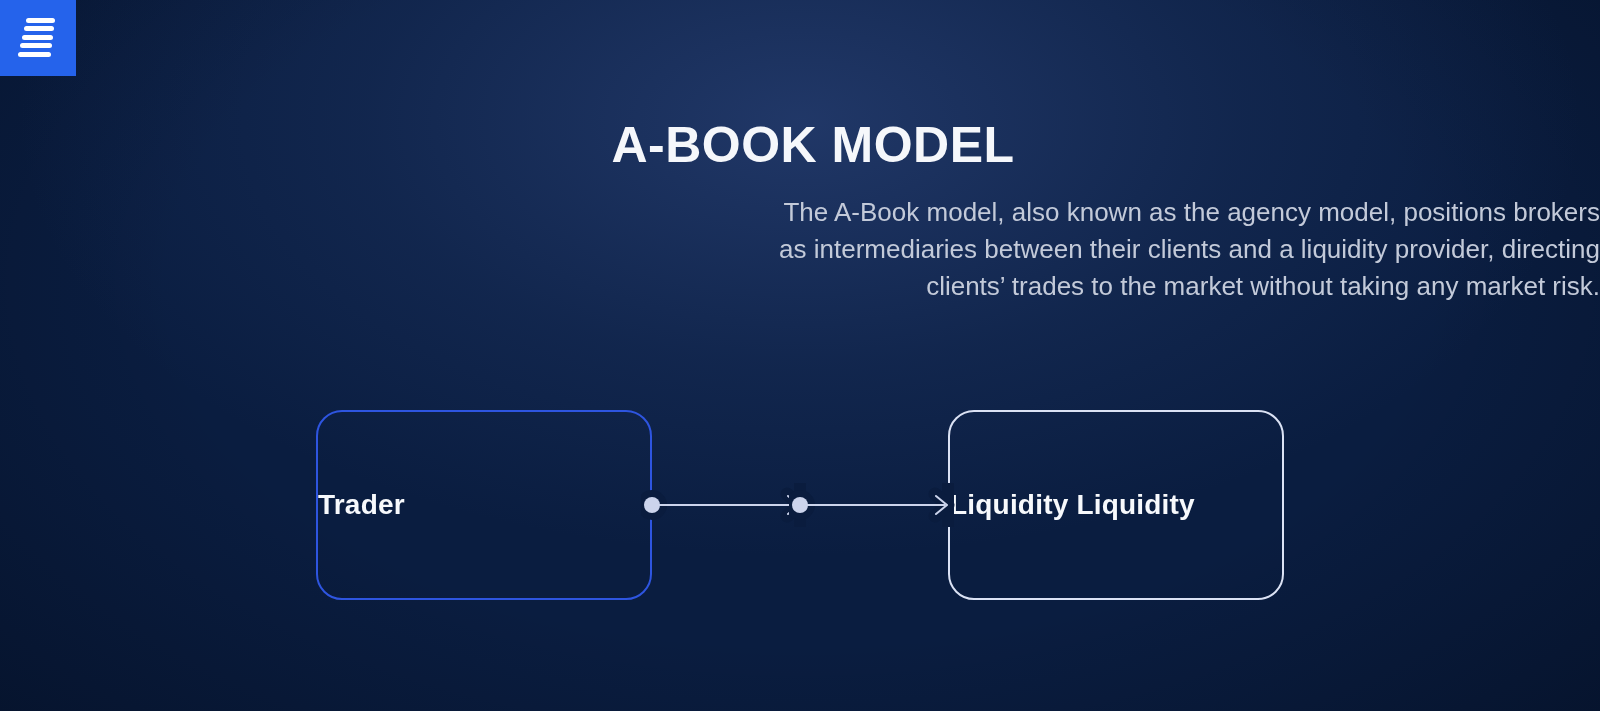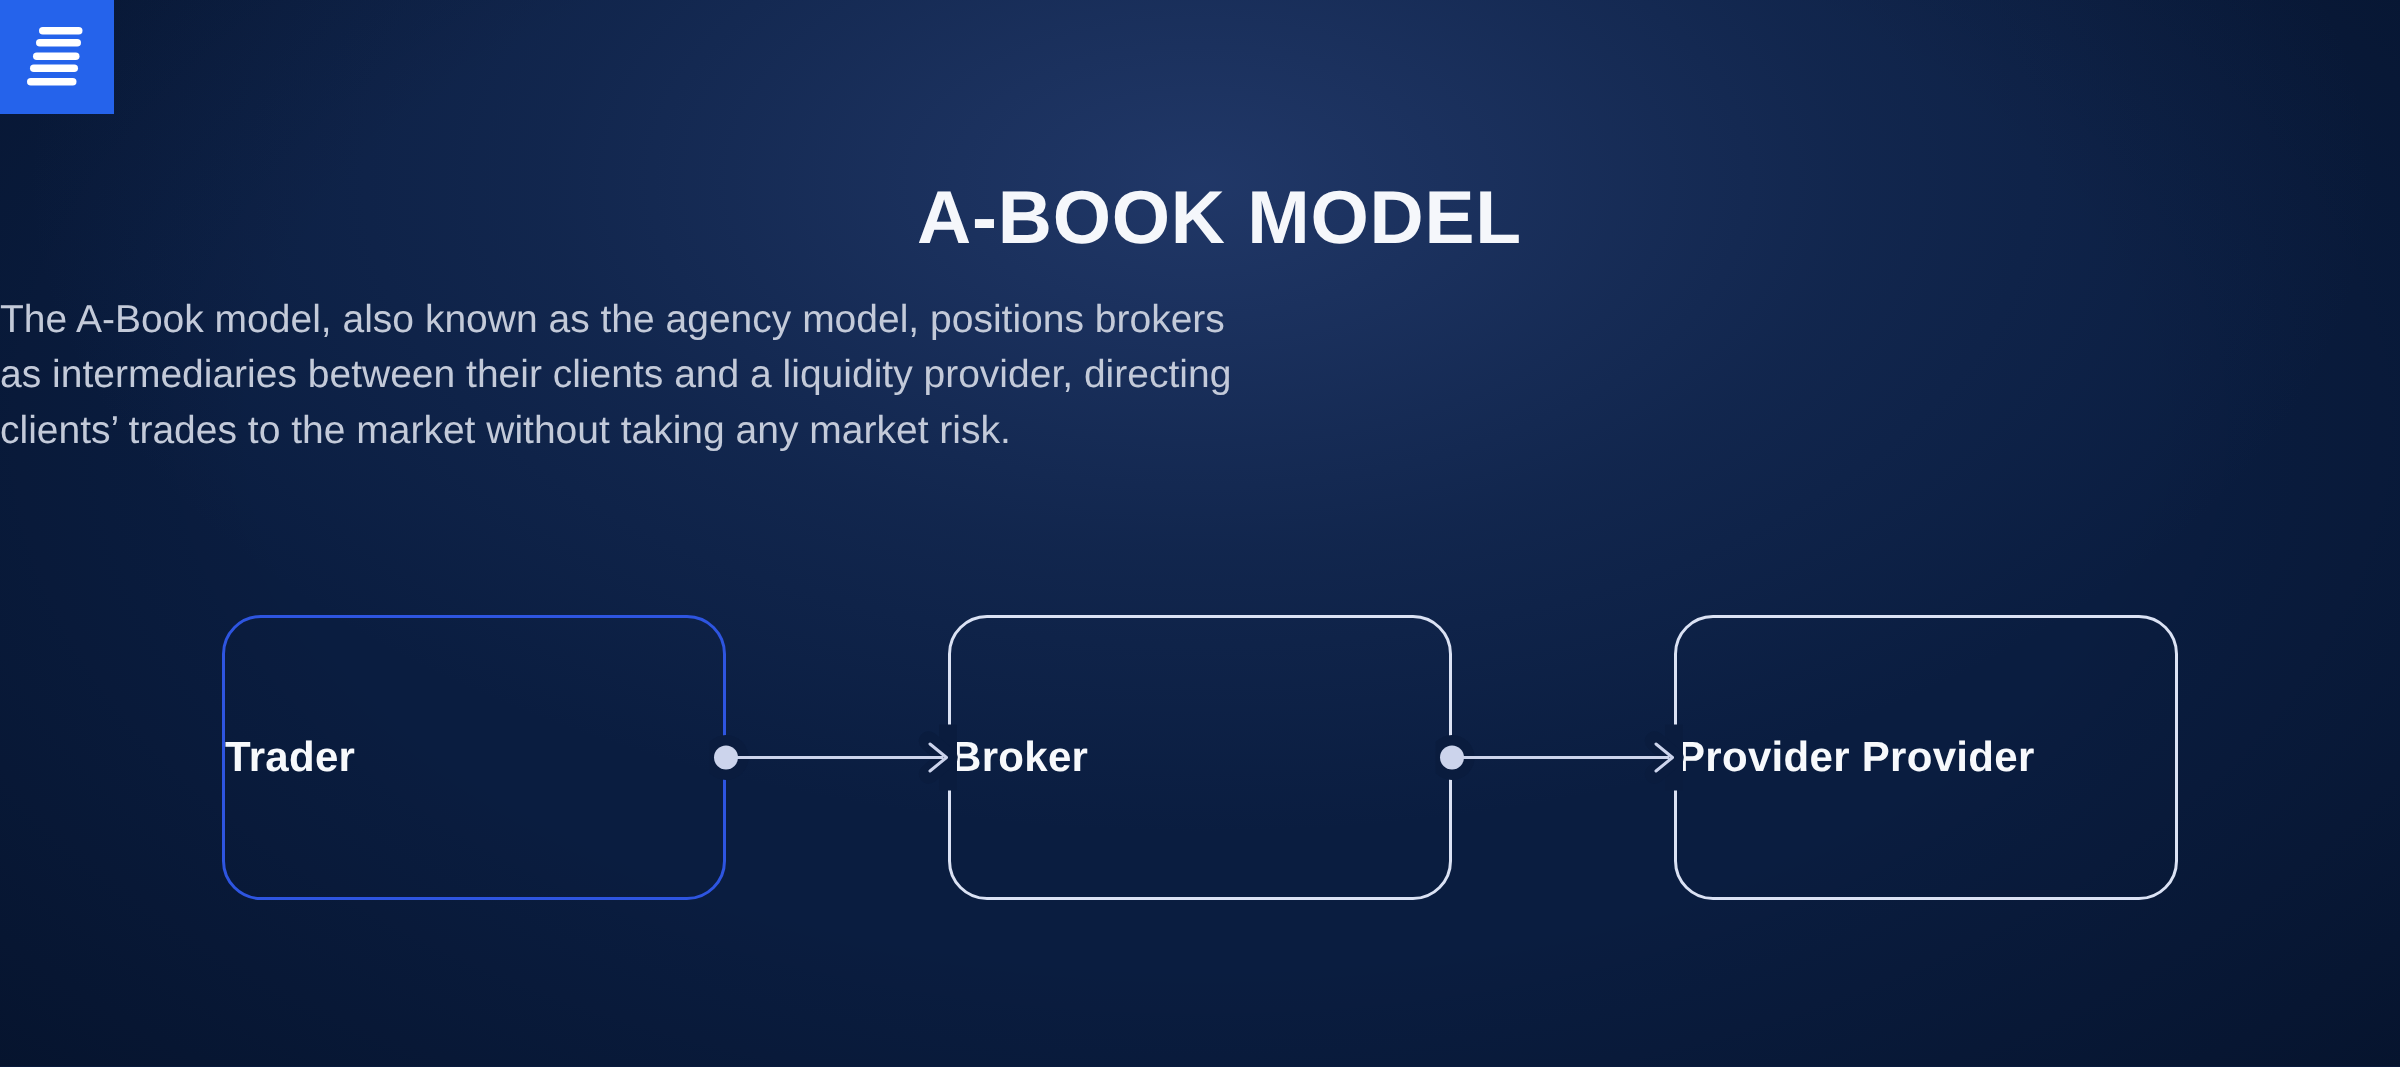--- a/index.html
+++ b/index.html
@@ -55,21 +55,21 @@
     font-weight: 700;
     letter-spacing: 0.5px;
     color: #f5f7fb;
   }
   .desc {
     position: absolute;
     top: 194px;
     left: 0;
     width: 100%;
     margin: 0;
-    text-align: left;
+    text-align: right;
     font-size: 26px;
     line-height: 37px;
     font-weight: 400;
     color: #c3cad9;
     white-space: pre-line;
   }
 
   
   .diagram {
     position: absolute;
@@ -141,31 +141,28 @@
 
     <svg class="connector" viewBox="0 0 170 60">
       <circle cx="11" cy="30" r="15" fill="#0a1c3e"></circle>
       <rect x="153" y="8" width="12" height="44" fill="#0a1c3e"></rect>
       <path d="M146 19 L159 30 L146 41" fill="none" stroke="#0a1c3e" stroke-width="13" stroke-linecap="round" stroke-linejoin="round"></path>
       <line x1="11" y1="30" x2="156" y2="30" stroke="#ccd4ec" stroke-width="2"></line>
       <circle cx="11" cy="30" r="8" fill="#ccd4ec"></circle>
       <path d="M147 21 L158 30 L147 39" fill="none" stroke="#ccd4ec" stroke-width="2" stroke-linecap="round" stroke-linejoin="round"></path>
     </svg>
 
-    <div class="node">
-      <span class="node-label">Broker</span>
-    </div>
 
     <svg class="connector" viewBox="0 0 170 60">
       <circle cx="11" cy="30" r="15" fill="#0a1c3e"></circle>
       <rect x="153" y="8" width="12" height="44" fill="#0a1c3e"></rect>
       <path d="M146 19 L159 30 L146 41" fill="none" stroke="#0a1c3e" stroke-width="13" stroke-linecap="round" stroke-linejoin="round"></path>
       <line x1="11" y1="30" x2="156" y2="30" stroke="#ccd4ec" stroke-width="2"></line>
       <circle cx="11" cy="30" r="8" fill="#ccd4ec"></circle>
       <path d="M147 21 L158 30 L147 39" fill="none" stroke="#ccd4ec" stroke-width="2" stroke-linecap="round" stroke-linejoin="round"></path>
     </svg>
 
     <div class="node">
-      <span class="node-label">Provider Provider</span>
+      <span class="node-label">Liquidity Liquidity</span>
     </div>
 
   </div>
 </div>
 
 </body></html>

